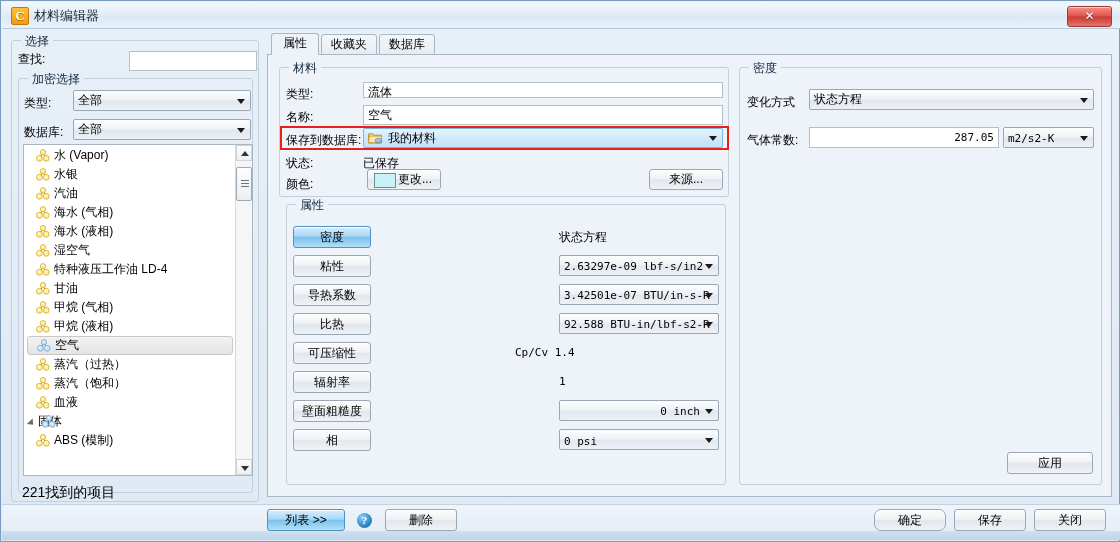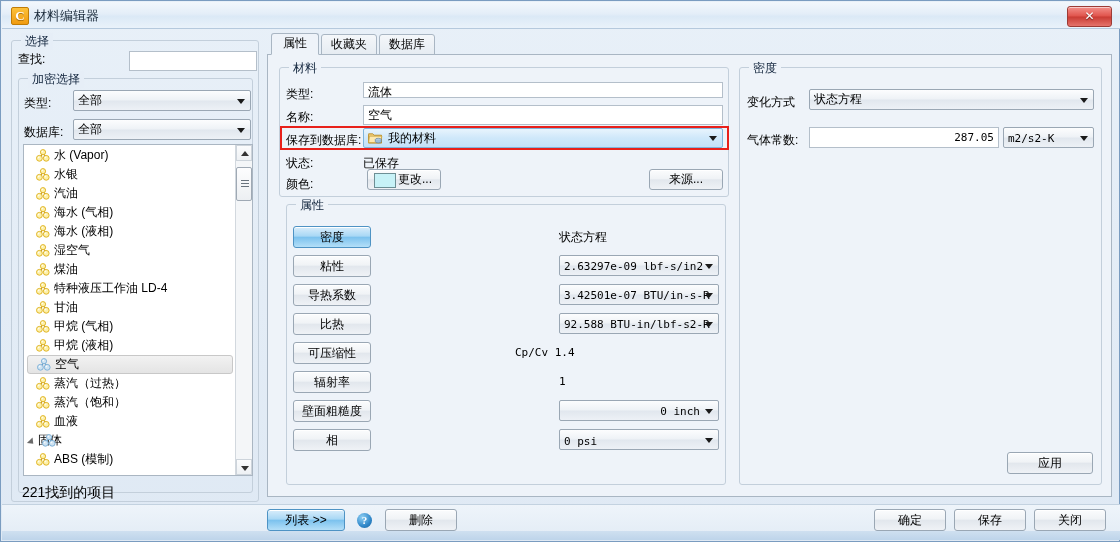--- a/index.html
+++ b/index.html
@@ -271,30 +271,20 @@
         <div class="tree-item"><svg class="molicon" viewBox="0 0 14 13">
             <line x1="4" y1="9" x2="7" y2="3" stroke="#b88c10" stroke-width="1.2"></line>
             <line x1="10" y1="9" x2="7" y2="3" stroke="#b88c10" stroke-width="1.2"></line>
             <circle cx="7" cy="3.2" r="2.6" fill="#fdf0a8" stroke="#e0b528" stroke-width="1"></circle>
             <circle cx="3.4" cy="9.3" r="2.9" fill="#fdf0a8" stroke="#e0b528" stroke-width="1"></circle>
             <circle cx="10.2" cy="9.3" r="2.9" fill="#fdf0a8" stroke="#e0b528" stroke-width="1"></circle>
             <circle cx="6.3" cy="2.4" r=".8" fill="#ffffff" opacity=".8"></circle>
             <circle cx="2.6" cy="8.4" r=".9" fill="#ffffff" opacity=".8"></circle>
             <circle cx="9.4" cy="8.4" r=".9" fill="#ffffff" opacity=".8"></circle>
           </svg><span>湿空气</span></div>
-        <div class="tree-item"><svg class="molicon" viewBox="0 0 14 13">
-            <line x1="4" y1="9" x2="7" y2="3" stroke="#b88c10" stroke-width="1.2"></line>
-            <line x1="10" y1="9" x2="7" y2="3" stroke="#b88c10" stroke-width="1.2"></line>
-            <circle cx="7" cy="3.2" r="2.6" fill="#fdf0a8" stroke="#e0b528" stroke-width="1"></circle>
-            <circle cx="3.4" cy="9.3" r="2.9" fill="#fdf0a8" stroke="#e0b528" stroke-width="1"></circle>
-            <circle cx="10.2" cy="9.3" r="2.9" fill="#fdf0a8" stroke="#e0b528" stroke-width="1"></circle>
-            <circle cx="6.3" cy="2.4" r=".8" fill="#ffffff" opacity=".8"></circle>
-            <circle cx="2.6" cy="8.4" r=".9" fill="#ffffff" opacity=".8"></circle>
-            <circle cx="9.4" cy="8.4" r=".9" fill="#ffffff" opacity=".8"></circle>
-          </svg><span>煤油</span></div>
         <div class="tree-item"><svg class="molicon" viewBox="0 0 14 13">
             <line x1="4" y1="9" x2="7" y2="3" stroke="#b88c10" stroke-width="1.2"></line>
             <line x1="10" y1="9" x2="7" y2="3" stroke="#b88c10" stroke-width="1.2"></line>
             <circle cx="7" cy="3.2" r="2.6" fill="#fdf0a8" stroke="#e0b528" stroke-width="1"></circle>
             <circle cx="3.4" cy="9.3" r="2.9" fill="#fdf0a8" stroke="#e0b528" stroke-width="1"></circle>
             <circle cx="10.2" cy="9.3" r="2.9" fill="#fdf0a8" stroke="#e0b528" stroke-width="1"></circle>
             <circle cx="6.3" cy="2.4" r=".8" fill="#ffffff" opacity=".8"></circle>
             <circle cx="2.6" cy="8.4" r=".9" fill="#ffffff" opacity=".8"></circle>
             <circle cx="9.4" cy="8.4" r=".9" fill="#ffffff" opacity=".8"></circle>
           </svg><span>特种液压工作油 LD-4</span></div>
@@ -504,21 +494,21 @@
   <div class="bottombar" style="top:503px;height:30px;"></div>
 
   <div class="btn primary" style="left:266px;top:508px;width:78px;height:22px;line-height:20px;">
     <span>列表 &gt;&gt;</span>
   </div>
   <div class="helpicon" style="left:356px;top:512px;">?</div>
   <div class="btn" style="left:384px;top:508px;width:72px;height:22px;line-height:20px;">
     <span>删除</span>
   </div>
 
-  <div class="btn" style="left:873px;top:508px;width:72px;height:22px;line-height:20px;">
+  <div class="btn" style="left:873px;top:508px;width:72px;height:22px;line-height:20px;border-radius:7px;">
     <span>确定</span>
   </div>
   <div class="btn" style="left:953px;top:508px;width:72px;height:22px;line-height:20px;">
     <span>保存</span>
   </div>
   <div class="btn" style="left:1033px;top:508px;width:72px;height:22px;line-height:20px;">
     <span>关闭</span>
   </div>
 
   <div class="statusbar"></div>

